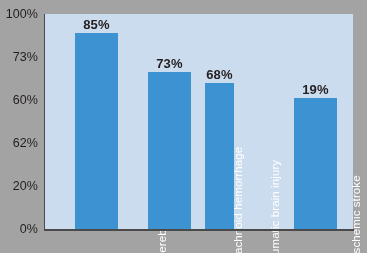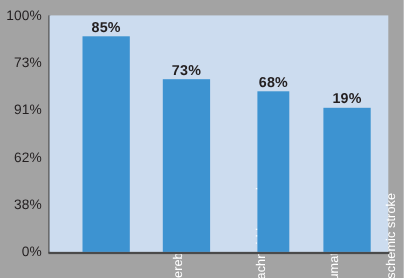--- a/index.html
+++ b/index.html
@@ -114,23 +114,23 @@
   }
 </style>
 </head>
 <body>
 
 <div id="chart-root">
 
   <div id="y-axis-labels">
     <div class="y-tick-label" style="top:14px">100%</div>
     <div class="y-tick-label" style="top:57px">73%</div>
-    <div class="y-tick-label" style="top:100px">91%</div>
+    <div class="y-tick-label" style="top:100px">60%</div>
     <div class="y-tick-label" style="top:143px">62%</div>
-    <div class="y-tick-label" style="top:186px">38%</div>
+    <div class="y-tick-label" style="top:186px">20%</div>
     <div class="y-tick-label" style="top:229px">0%</div>
   </div>
 
   <div id="y-axis-line"></div>
 
   <div id="plot-area">
 
     <div class="bar-group" style="left:30px; width:43px; height:100%">
       <div class="bar-value-label" style="bottom:197px">85%</div>
       <div class="bar" style="height:195.65px"></div>
@@ -140,21 +140,21 @@
     </div>
 
     <div class="bar-group" style="left:103px; width:43px; height:100%">
       <div class="bar-value-label" style="bottom:158px">73%</div>
       <div class="bar" style="height:156.95px"></div>
       <div class="bar-category-label">
         <span>Subarachnoid hemorrhage</span>
       </div>
     </div>
 
-    <div class="bar-group" style="left:189px; width:29px; height:100%">
+    <div class="bar-group" style="left:160px; width:29px; height:100%">
       <div class="bar-value-label" style="bottom:147px">68%</div>
       <div class="bar" style="height:146.2px"></div>
       <div class="bar-category-label">
         <span>Traumatic brain injury</span>
       </div>
     </div>
 
     <div class="bar-group" style="left:249px; width:43px; height:100%">
       <div class="bar-value-label" style="bottom:132px">19%</div>
       <div class="bar" style="height:131.15px"></div>

